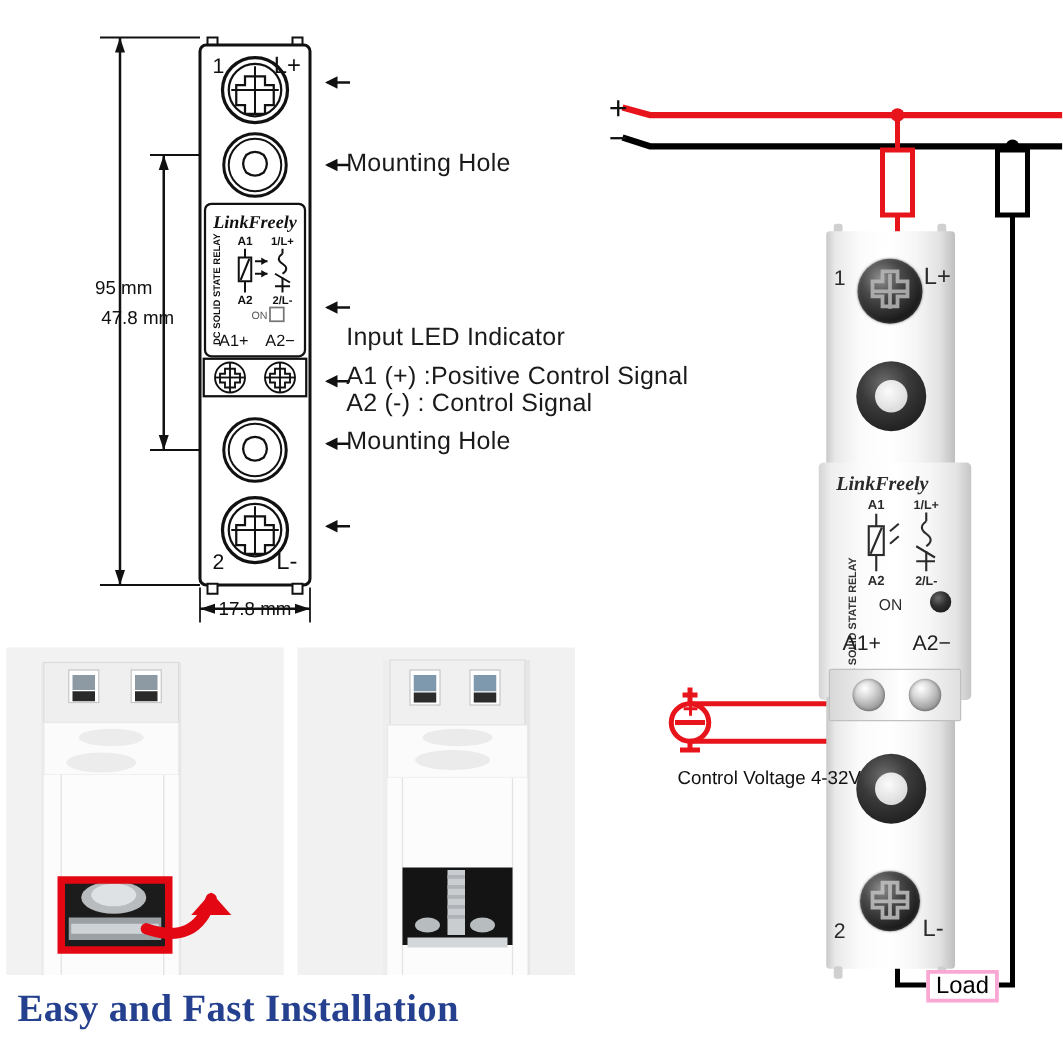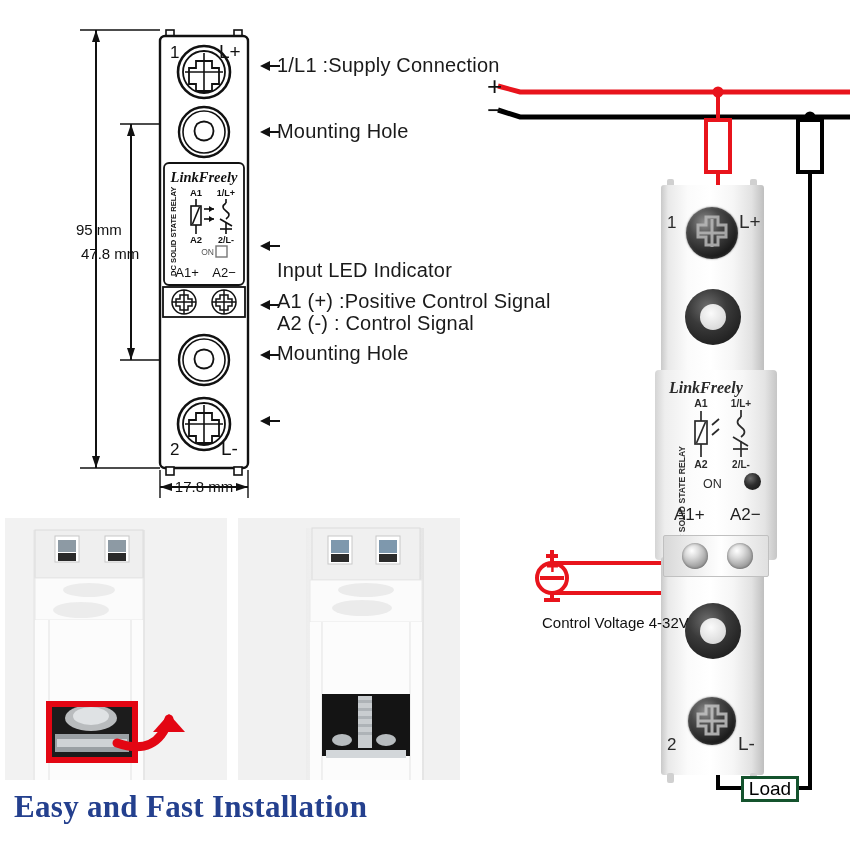--- a/index.html
+++ b/index.html
@@ -96,21 +96,21 @@
   .vert-text {
     position:absolute;
     transform: rotate(-90deg);
     transform-origin: 0 0;
     white-space:nowrap;
     font-family:"Liberation Sans", sans-serif;
   }
   .load-box {
     position:absolute;
     background:#fff;
-    border:3px solid #14532d;
+    border:3px solid #f9a8d4;
     display:flex; align-items:center; justify-content:center;
     font-family:"Liberation Sans", sans-serif;
     font-size:19px; color:#000;
   }
   .ctrl-text {
     position:absolute;
     font-family:"Liberation Sans", sans-serif;
     font-size:15px; color:#111; white-space:nowrap;
   }
 </style>
@@ -252,21 +252,20 @@
         <line x1="262" y1="421" x2="280" y2="421" stroke="#111" stroke-width="2"></line>
         <polygon points="260,421 270,416 270,426"></polygon>
       </g>
     </g>
 
     <text x="76" y="235" font-family="Liberation Sans, sans-serif" font-size="15" fill="#111">95 mm</text>
     <text x="81" y="259" font-family="Liberation Sans, sans-serif" font-size="15" fill="#111">47.8 mm</text>
     <text x="204" y="492" text-anchor="middle" font-family="Liberation Sans, sans-serif" font-size="15" fill="#111">17.8 mm</text>
   </svg>
 
-  <div class="anno" style="left:277px; top:54px;">1/L1 :Supply Connection</div>
   <div class="anno" style="left:277px; top:120px;">Mounting Hole</div>
   <div class="anno" style="left:277px; top:233px;margin-top:26px;">Input LED Indicator</div>
   <div class="anno" style="left:277px; top:290px;">A1 (+) :Positive Control Signal</div>
   <div class="anno" style="left:277px; top:312px;text-align:center;">A2 (-) : Control Signal</div>
   <div class="anno" style="left:277px; top:342px;">Mounting Hole</div>
 
   <svg class="abs" style="left:460px; top:60px; width:390px; height:780px;" viewBox="0 0 390 780" width="390" height="780">
 
     <polyline points="38,26 60,32 390,32" fill="none" stroke="#e8141c" stroke-width="5"></polyline>
 

